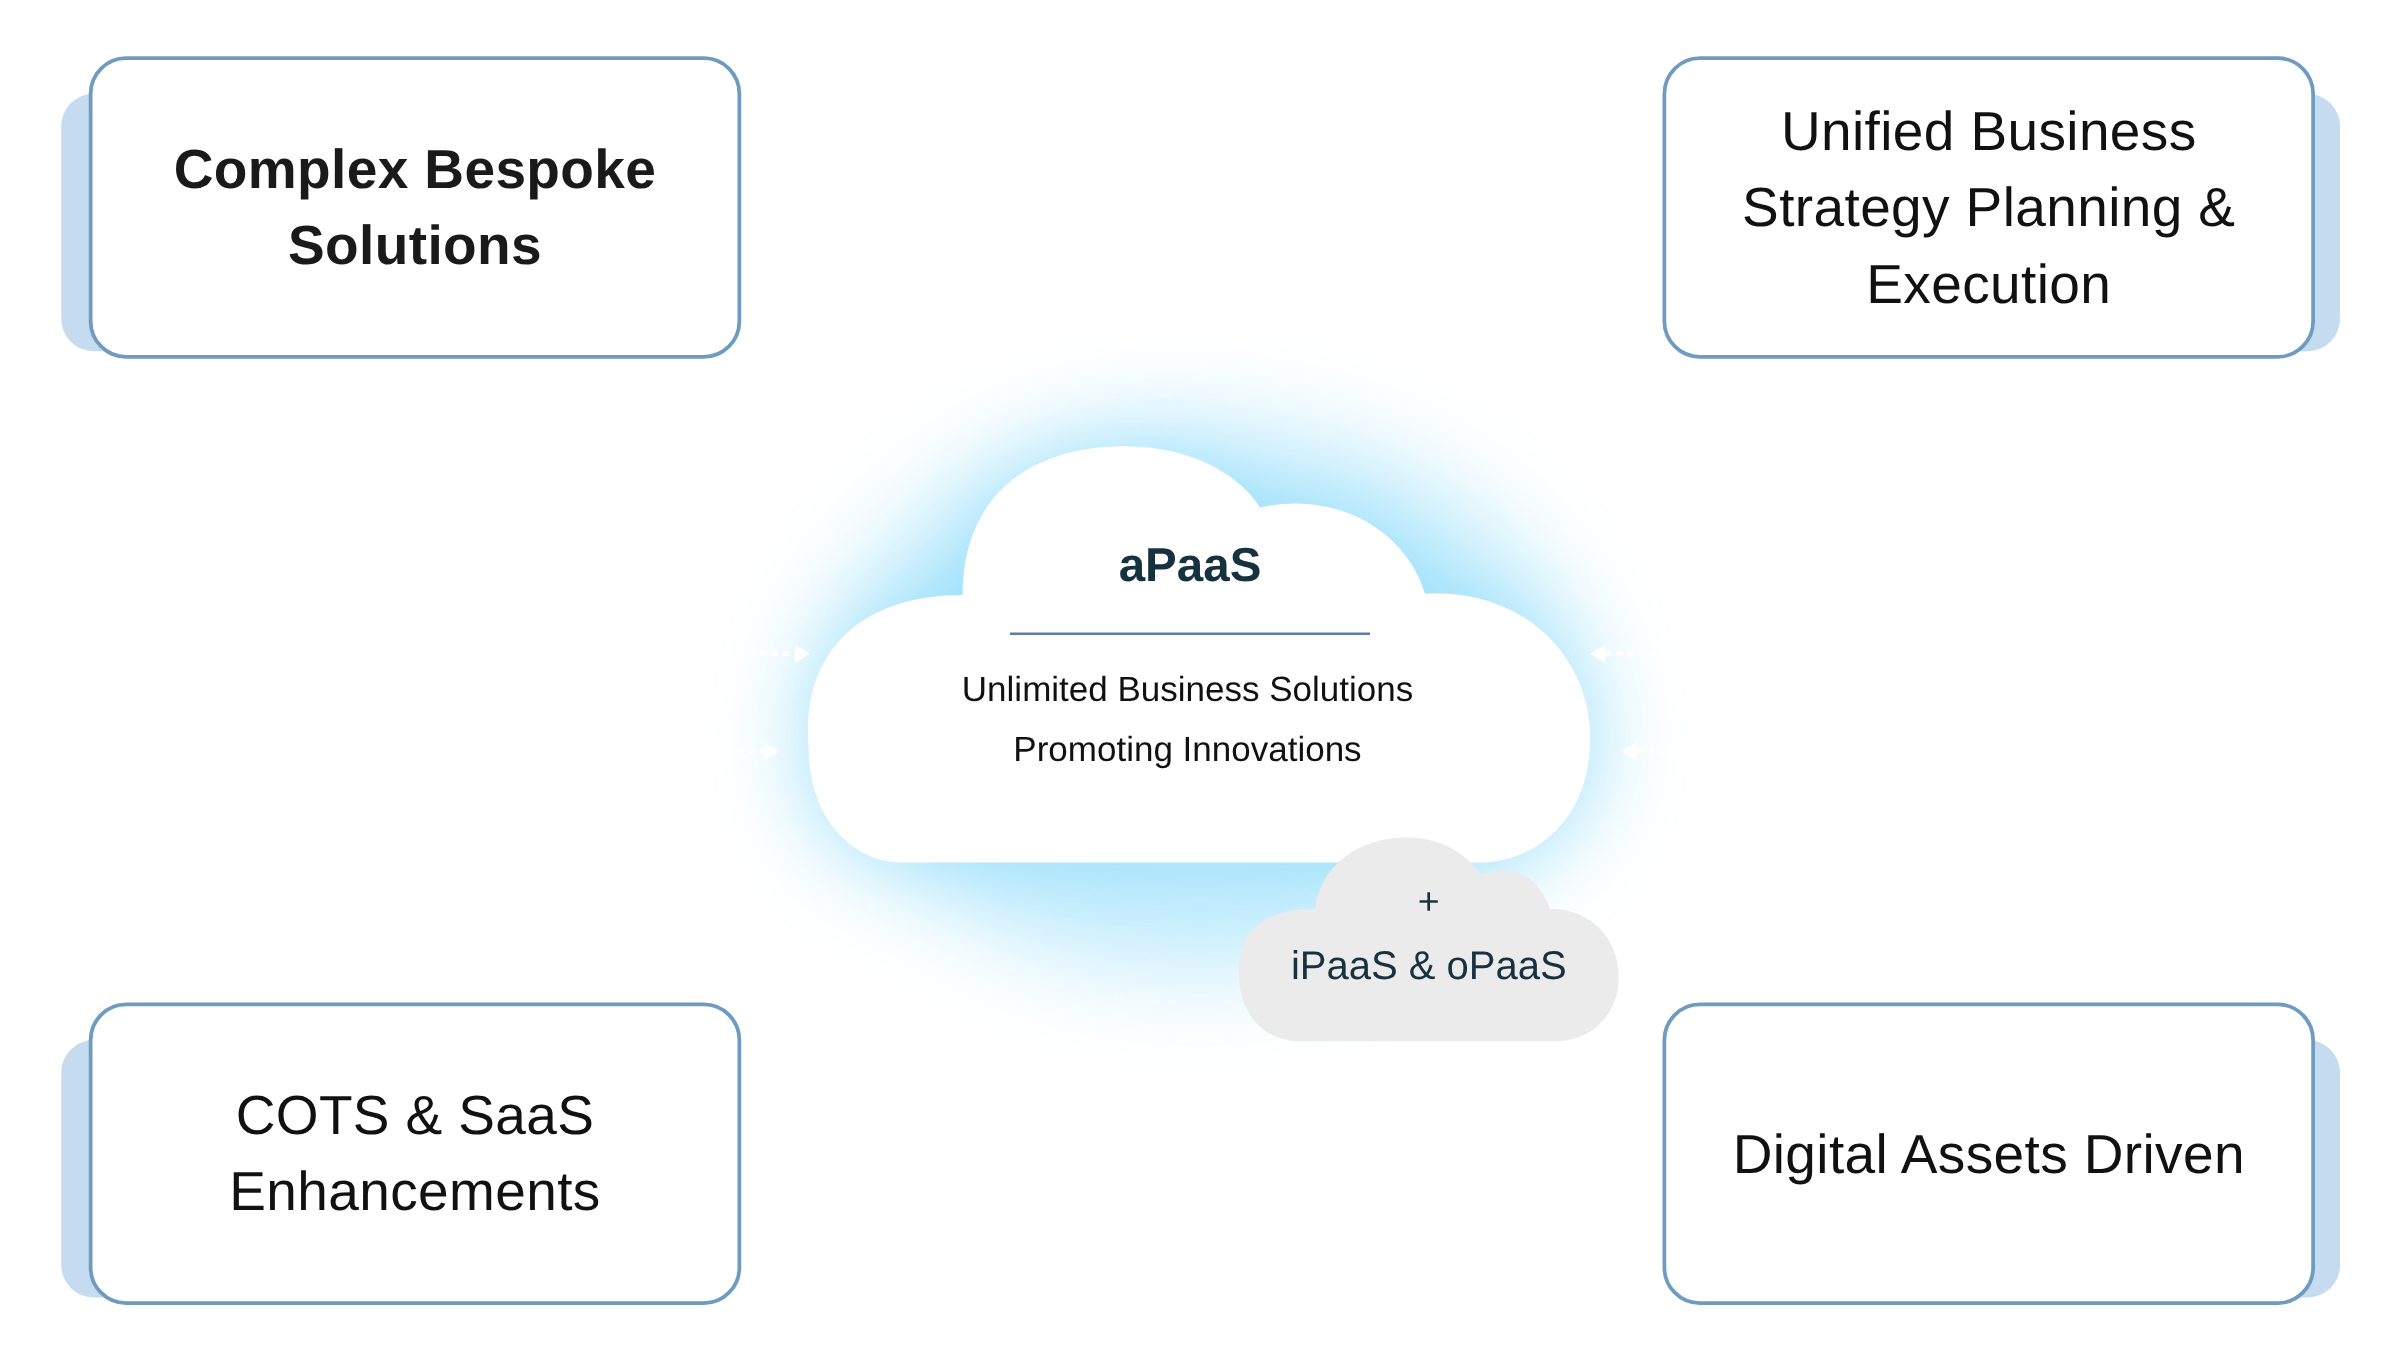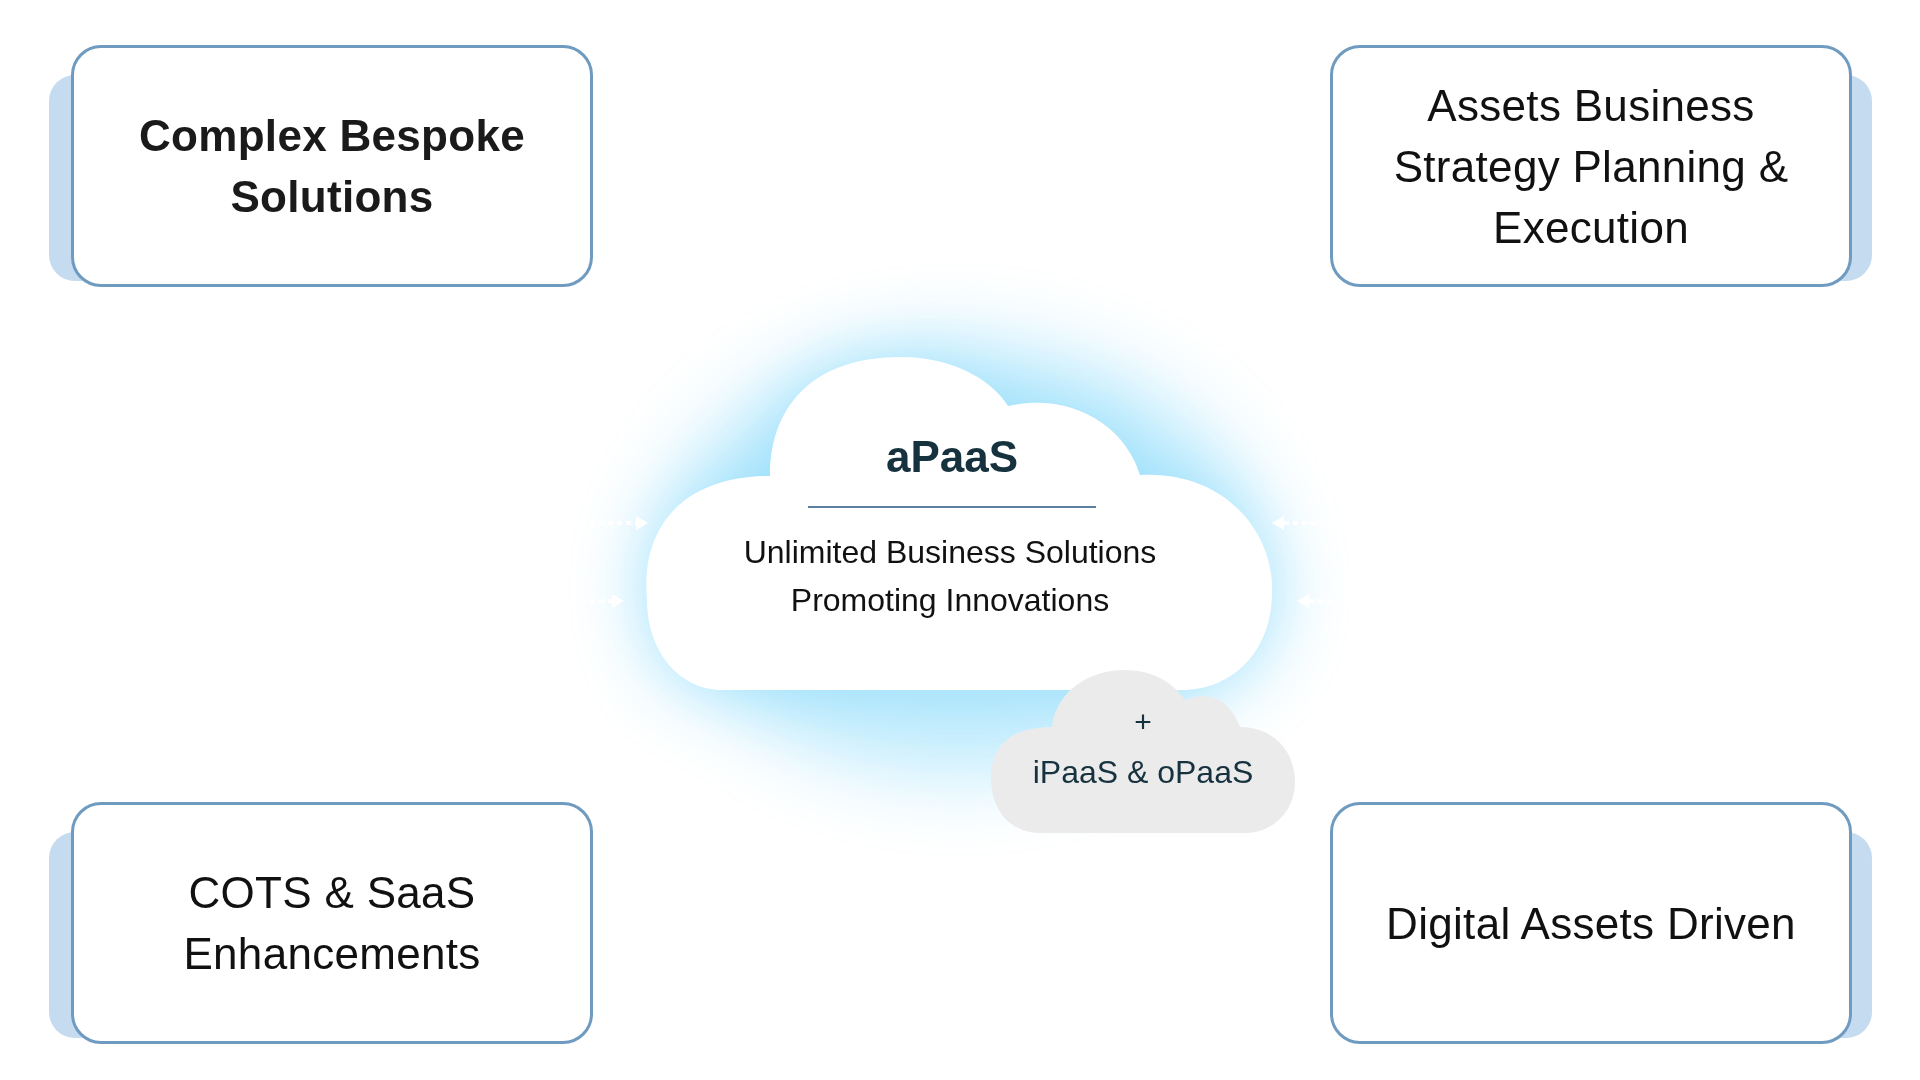--- a/index.html
+++ b/index.html
@@ -7,24 +7,24 @@
          font-family:"Liberation Sans", "DejaVu Sans", sans-serif; }
   .box-wrap { position:absolute; width:522px; height:242px; }
   .box-shadow { position:absolute; width:518px; height:206px; background:#c4dbf0; border-radius:26px; }
   .box { position:absolute; left:0; top:0; width:516px; height:236px; background:#fff;
          border:3px solid #6f9bc0; border-radius:30px; display:flex; align-items:center; justify-content:center;
          text-align:center; color:#111; }
   .box-text { font-size:44px; line-height:61px; font-weight:400; letter-spacing:0.3px; }
   .box-text.light { font-weight:700; color:#1a1a1a; }
   #cloud-svg { position:absolute; left:0; top:0; width:1920px; height:1080px; }
   .c-title { position:absolute; left:808px; width:288px; top:432px; text-align:center;
-             font-size:44px; font-weight:700; color:#17323f; }
+             font-size:38px; font-weight:700; color:#17323f; }
   .c-rule { position:absolute; left:808px; top:506px; width:288px; height:2px; background:#5d7fa3; }
   .c-desc { position:absolute; left:660px; width:580px; top:528px; text-align:center;
-            font-size:32px; line-height:48px; color:#111; }
+            font-size:28px; line-height:48px; color:#111; }
   .s-plus { position:absolute; left:991px; width:304px; top:705px; text-align:center; font-size:30px; color:#17323f; }
   .s-label { position:absolute; left:991px; width:304px; top:754px; text-align:center; font-size:32px; color:#17323f; }
 </style>
 </head>
 <body>
 
 <svg id="cloud-svg" viewBox="0 0 1920 1080">
   <defs>
     <filter id="glow" x="-50%" y="-50%" width="200%" height="200%">
       <feGaussianBlur stdDeviation="38"></feGaussianBlur>
@@ -75,21 +75,21 @@
       <div>Complex Bespoke</div>
       <div>Solutions</div>
     </div>
   </div>
 </div>
 
 <div class="box-wrap" style="left:1330px; top:45px;">
   <div class="box-shadow" style="left:24px; top:30px;"></div>
   <div class="box">
     <div class="box-text">
-      <div>Assets Business</div>
+      <div>Unified Business</div>
       <div>Strategy Planning &amp;</div>
       <div>Execution</div>
     </div>
   </div>
 </div>
 
 <div class="box-wrap" style="left:71px; top:802px;">
   <div class="box-shadow" style="left:-22px; top:30px;"></div>
   <div class="box">
     <div class="box-text">

